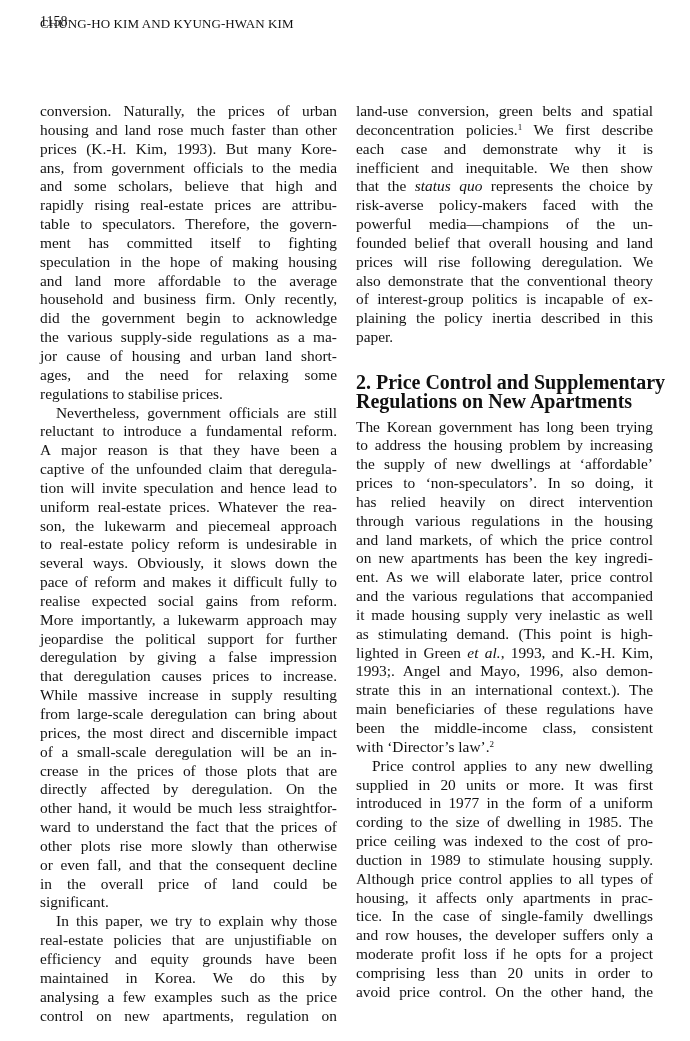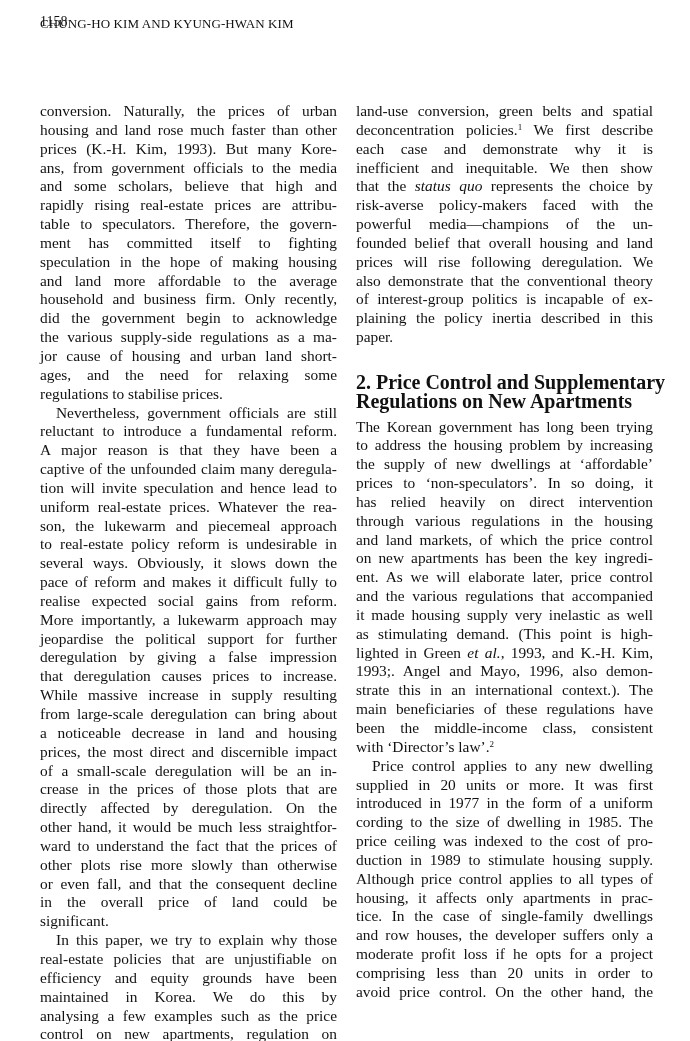--- a/index.html
+++ b/index.html
@@ -48,35 +48,34 @@
     <div class="line">did the government begin to acknowledge</div>
     <div class="line">the various supply-side regulations as a ma-</div>
     <div class="line">jor cause of housing and urban land short-</div>
     <div class="line">ages, and the need for relaxing some</div>
     <div class="line last">regulations to stabilise prices.</div>
   </div>
   <div>
     <div class="line indent">Nevertheless, government officials are still</div>
     <div class="line">reluctant to introduce a fundamental reform.</div>
     <div class="line">A major reason is that they have been a</div>
-    <div class="line">captive of the unfounded claim many deregula-</div>
+    <div class="line">captive of the unfounded claim that deregula-</div>
     <div class="line">tion will invite speculation and hence lead to</div>
     <div class="line">uniform real-estate prices. Whatever the rea-</div>
     <div class="line">son, the lukewarm and piecemeal approach</div>
     <div class="line">to real-estate policy reform is undesirable in</div>
     <div class="line">several ways. Obviously, it slows down the</div>
     <div class="line">pace of reform and makes it difficult fully to</div>
     <div class="line">realise expected social gains from reform.</div>
     <div class="line">More importantly, a lukewarm approach may</div>
     <div class="line">jeopardise the political support for further</div>
     <div class="line">deregulation by giving a false impression</div>
     <div class="line">that deregulation causes prices to increase.</div>
     <div class="line">While massive increase in supply resulting</div>
     <div class="line">from large-scale deregulation can bring about</div>
-    <div class="line">a noticeable decrease in land and housing</div>
     <div class="line">prices, the most direct and discernible impact</div>
     <div class="line">of a small-scale deregulation will be an in-</div>
     <div class="line">crease in the prices of those plots that are</div>
     <div class="line">directly affected by deregulation. On the</div>
     <div class="line">other hand, it would be much less straightfor-</div>
     <div class="line">ward to understand the fact that the prices of</div>
     <div class="line">other plots rise more slowly than otherwise</div>
     <div class="line">or even fall, and that the consequent decline</div>
     <div class="line">in the overall price of land could be</div>
     <div class="line last">significant.</div>

